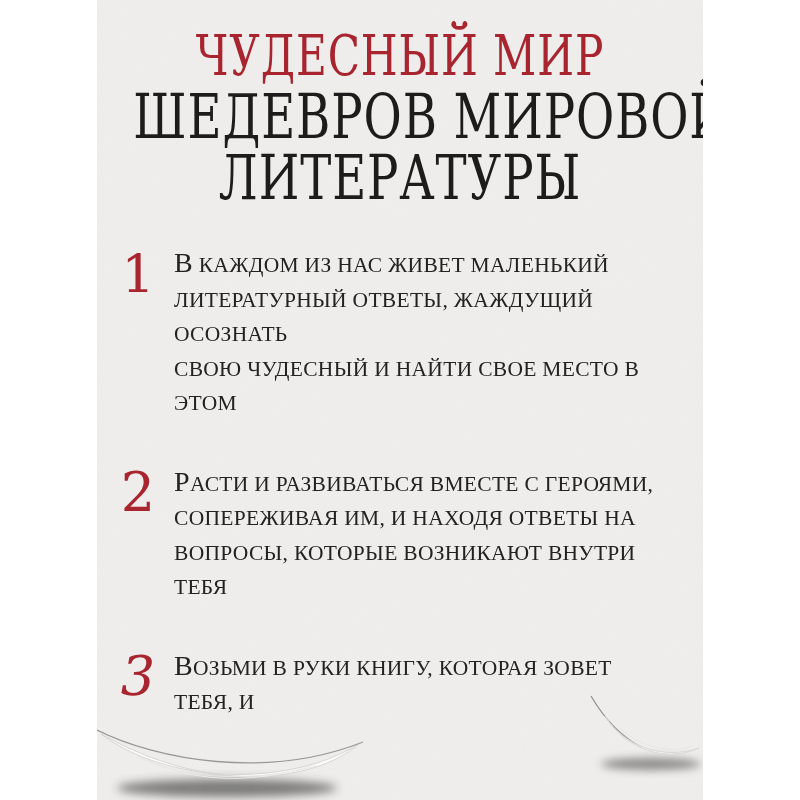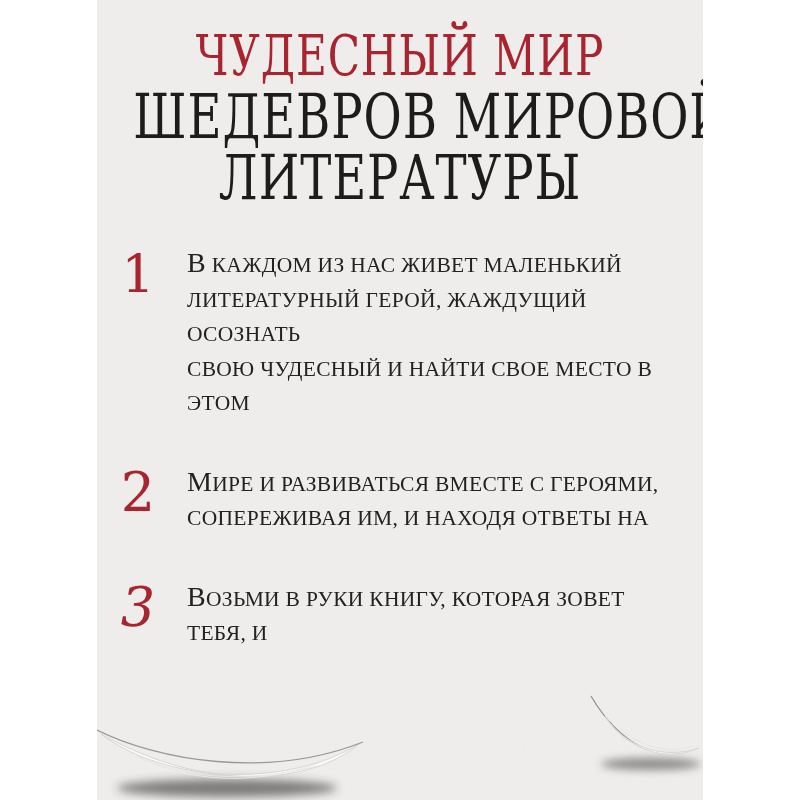--- a/index.html
+++ b/index.html
@@ -43,21 +43,21 @@
   .point-num{
     flex:none;width:58px;
     font-family:"DejaVu Serif", serif;
     font-size:52px;line-height:52px;
     color:#a8242f;text-align:center;
     margin-top:2px;
   }
   .point:nth-child(2) .point-num{font-size:54px;}
   .point:nth-child(3) .point-num{font-style:italic;font-size:54px;}
   .point-text{
-    margin-left:20px;width:502px;
+    margin-left:7px;width:502px;
     font-size:21.5px;line-height:34.5px;
     letter-spacing:.3px;
     color:#242221;
   }
   .point-text div:first-child::first-letter{font-size:28px;}
 
   .feather-left{position:absolute;left:0;top:726px;width:330px;height:78px;}
   .feather-right{position:absolute;left:450px;top:686px;width:156px;height:92px;}
 </style>
 </head>
@@ -78,29 +78,30 @@
       <div class="title-accent">ЧУДЕСНЫЙ МИР</div>
       <div class="title-main">ШЕДЕВРОВ МИРОВОЙ</div>
       <div class="title-main">ЛИТЕРАТУРЫ</div>
     </header>
 
     <ol class="points">
       <li class="point">
         <div class="point-num">1</div>
         <div class="point-text">
             <div>В КАЖДОМ ИЗ НАС ЖИВЕТ МАЛЕНЬКИЙ</div>
-            <div>ЛИТЕРАТУРНЫЙ ГЕРОЙ, ЖАЖДУЩИЙ ОСОЗНАТЬ</div>
+            <div>ЛИТЕРАТУРНЫЙ ОТВЕТЫ, ЖАЖДУЩИЙ ОСОЗНАТЬ</div>
             <div>СВОЮ ЧУДЕСНЫЙ И НАЙТИ СВОЕ МЕСТО В ЭТОМ</div>
           </div>
       </li>
       <li class="point">
         <div class="point-num">2</div>
         <div class="point-text">
-            <div>МИРЕ И РАЗВИВАТЬСЯ ВМЕСТЕ С ГЕРОЯМИ,</div>
+            <div>РАСТИ И РАЗВИВАТЬСЯ ВМЕСТЕ С ГЕРОЯМИ,</div>
             <div>СОПЕРЕЖИВАЯ ИМ, И НАХОДЯ ОТВЕТЫ НА</div>
+            <div>ВОПРОСЫ, КОТОРЫЕ ВОЗНИКАЮТ ВНУТРИ ТЕБЯ</div>
           </div>
       </li>
       <li class="point">
         <div class="point-num">3</div>
         <div class="point-text">
             <div>ВОЗЬМИ В РУКИ КНИГУ, КОТОРАЯ ЗОВЕТ ТЕБЯ, И</div>
           </div>
       </li>
     </ol>
 

